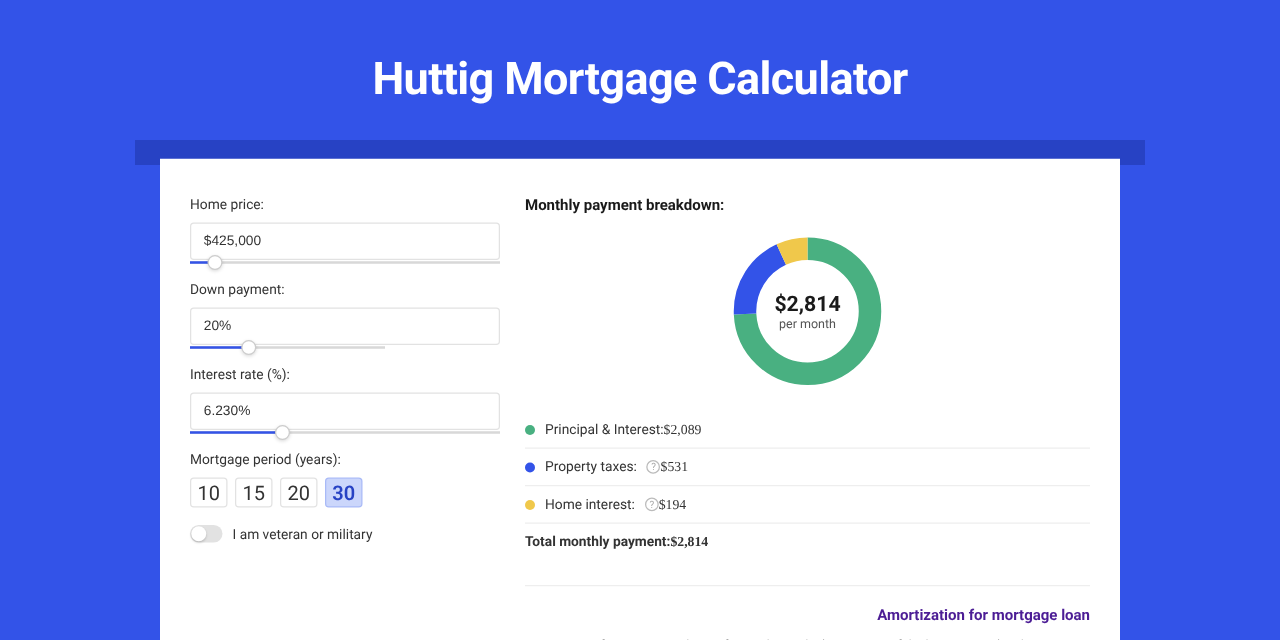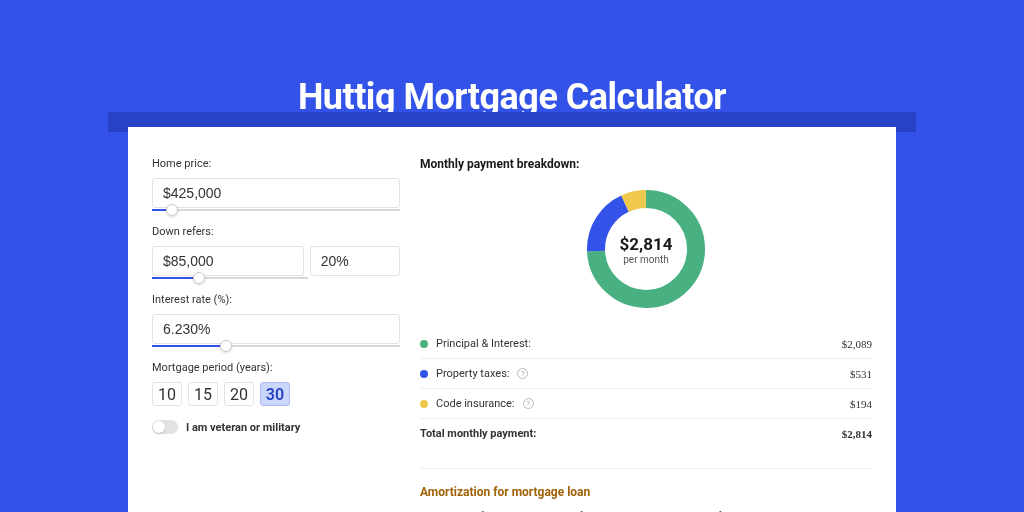--- a/index.html
+++ b/index.html
@@ -1,68 +1,68 @@
 <!DOCTYPE html>
 <html><head>
 <meta charset="utf-8">
 <style>
   * { box-sizing: border-box; margin: 0; padding: 0; }
   html, body { width: 1024px; height: 512px; overflow: hidden; font-family: -apple-system, BlinkMacSystemFont, "Segoe UI", Roboto, Arial, sans-serif; }
   .page-bg { width: 1024px; height: 512px; background: #3353e8; position: relative; }
-  .title { position: absolute; top: 76px; left: 0; right: 0; text-align: center; color: #fff; font-size: 36px; font-weight: 700; letter-spacing: -0.5px; }
+  .title { position: absolute; top: 42px; left: 0; right: 0; text-align: center; color: #fff; font-size: 36px; font-weight: 700; letter-spacing: -0.5px; }
   .card-shadow { position: absolute; top: 112px; left: 108px; width: 808px; height: 20px; background: #2742c4; }
   .card { position: absolute; top: 127px; left: 128px; width: 768px; height: 400px; background: #fff; padding: 30px 0 0 0; }
   .cols { display: flex; gap: 20px; padding: 0 24px; }
   .left { width: 248px; flex-shrink: 0; }
   .right { flex: 1; }
 
   .field-label { font-size: 11px; color: #333; margin-bottom: 8px; display: block; }
-  .input { width: 100%; height: 30px; border: 1px solid #e2e2e2; border-radius: 3px; background: #fff; padding: 0 10px; font-size: 14px; color: #333; }
+  .input { width: 100%; height: 30px; border: 1px solid #e2e2e2; border-radius: 3px; background: #fff; padding: 0 10px; font-size: 11px; color: #333; }
   .group { margin-bottom: 14px; position: relative; }
 
   .slider-track { position: relative; height: 2px; background: #d8d8d8; margin-top: 1px; }
   .slider-fill { position: absolute; left: 0; top: 0; height: 2px; background: #3353e8; }
   .slider-thumb { position: absolute; top: 50%; transform: translate(-50%, -50%); width: 12px; height: 12px; border-radius: 50%; background: #fff; border: 1px solid #ccc; box-shadow: 0 1px 3px rgba(0,0,0,0.15); }
 
   .dp-row { display: flex; gap: 6px; }
   .dp-row .input:first-child { flex: 1.9; }
   .dp-row .input:last-child { flex: 1; }
   .dp-slider-wrap { width: 63%; }
 
   .period-row { display: flex; gap: 6px; }
   .period-btn { width: 30px; height: 24px; border: 1px solid #e2e2e2; border-radius: 3px; background: #fff; font-size: 16px; color: #333; display: flex; align-items: center; justify-content: center; cursor: pointer; }
   .period-btn.active { background: #cbd6fb; border-color: #a9baf7; color: #2742c4; font-weight: 600; }
 
   .switch-row { display: flex; align-items: center; gap: 8px; margin-top: 14px; }
   .switch { width: 26px; height: 14px; background: #e2e2e2; border-radius: 10px; position: relative; }
   .switch::after { content: ""; position: absolute; left: 1px; top: 1px; width: 12px; height: 12px; background: #fff; border-radius: 50%; box-shadow: 0 1px 2px rgba(0,0,0,0.2); }
-  .switch-label { font-size: 11px; color: #333; font-weight: bold; }
+  .switch-label { font-size: 11px; color: #333; }
 
   .section-title { font-size: 12px; font-weight: 700; color: #1a1a1a; margin-bottom: 16px; }
 
   .donut-wrap { display: flex; justify-content: center; margin-bottom: 18px; }
   .donut { position: relative; width: 124px; height: 124px; }
   .donut svg { transform: rotate(-90deg); }
   .donut-center { position: absolute; inset: 0; display: flex; flex-direction: column; align-items: center; justify-content: center; }
   .donut-amount { font-size: 17px; font-weight: 700; color: #1a1a1a; }
   .donut-sub { font-size: 10px; color: #555; }
 
-  .line-item { display: flex; align-items: center; justify-content: space-between; padding: 8px 0; border-bottom: 1px solid #eee; font-size: 11px; color: #333; }
+  .line-item { display: flex; align-items: center; padding: 8px 0; border-bottom: 1px solid #eee; font-size: 11px; color: #333; }
   .line-item.noborder { border-bottom: none; }
   .li-left { display: flex; align-items: center; gap: 8px; }
   .dot { width: 8px; height: 8px; border-radius: 50%; flex-shrink: 0; }
   .dot-green { background: #49b081; }
   .dot-blue { background: #3353e8; }
   .dot-yellow { background: #f0c84b; }
   .info-icon { width: 11px; height: 11px; border: 1px solid #bbb; border-radius: 50%; font-size: 8px; color: #aaa; display: flex; align-items: center; justify-content: center; line-height: 1; }
   .li-right { font-size: 11px; color: #333; font-family: Liberation Serif, serif; }
   .total-row { font-weight: 700; }
 
   .amort { margin-top: 20px; border-top: 1px solid #eee; padding-top: 16px; }
-  .amort-title { font-size: 12px; font-weight: 700; color: #a16207; margin-bottom: 10px; }
+  .amort-title { font-size: 12px; font-weight: 700; color: #4c1d95; margin-bottom: 10px; text-align: right; }
   .amort-text { font-size: 10px; color: #555; line-height: 1.5; }
 </style>
 </head>
 <body>
 
 <div class="page-bg">
   <h1 class="title">Huttig Mortgage Calculator</h1>
   <div class="card-shadow"></div>
   <div class="card">
     <div class="cols">
@@ -73,23 +73,22 @@
         <div class="group">
           <label class="field-label">Home price:</label>
           <input class="input" value="$425,000" style="">
           <div class="slider-track">
             <div class="slider-fill" style="width:8%"></div>
             <div class="slider-thumb" style="left:8%"></div>
           </div>
         </div>
 
         <div class="group">
-          <label class="field-label">Down refers:</label>
+          <label class="field-label">Down payment:</label>
           <div class="dp-row">
-            <input class="input" value="$85,000" style="">
             <input class="input" value="20%" style="">
           </div>
           <div class="dp-slider-wrap">
             <div class="slider-track">
               <div class="slider-fill" style="width:30%"></div>
               <div class="slider-thumb" style="left:30%"></div>
             </div>
           </div>
         </div>
 
@@ -149,21 +148,21 @@
             <span class="dot dot-blue"></span>
             <span>Property taxes:</span>
             <span class="info-icon">?</span>
           </div>
           <span class="li-right">$531</span>
         </div>
 
         <div class="line-item">
           <div class="li-left">
             <span class="dot dot-yellow"></span>
-            <span>Code insurance:</span>
+            <span>Home interest:</span>
             <span class="info-icon">?</span>
           </div>
           <span class="li-right">$194</span>
         </div>
 
         <div class="line-item noborder total-row">
           <div class="li-left">
             <span>Total monthly payment:</span>
           </div>
           <span class="li-right">$2,814</span>

